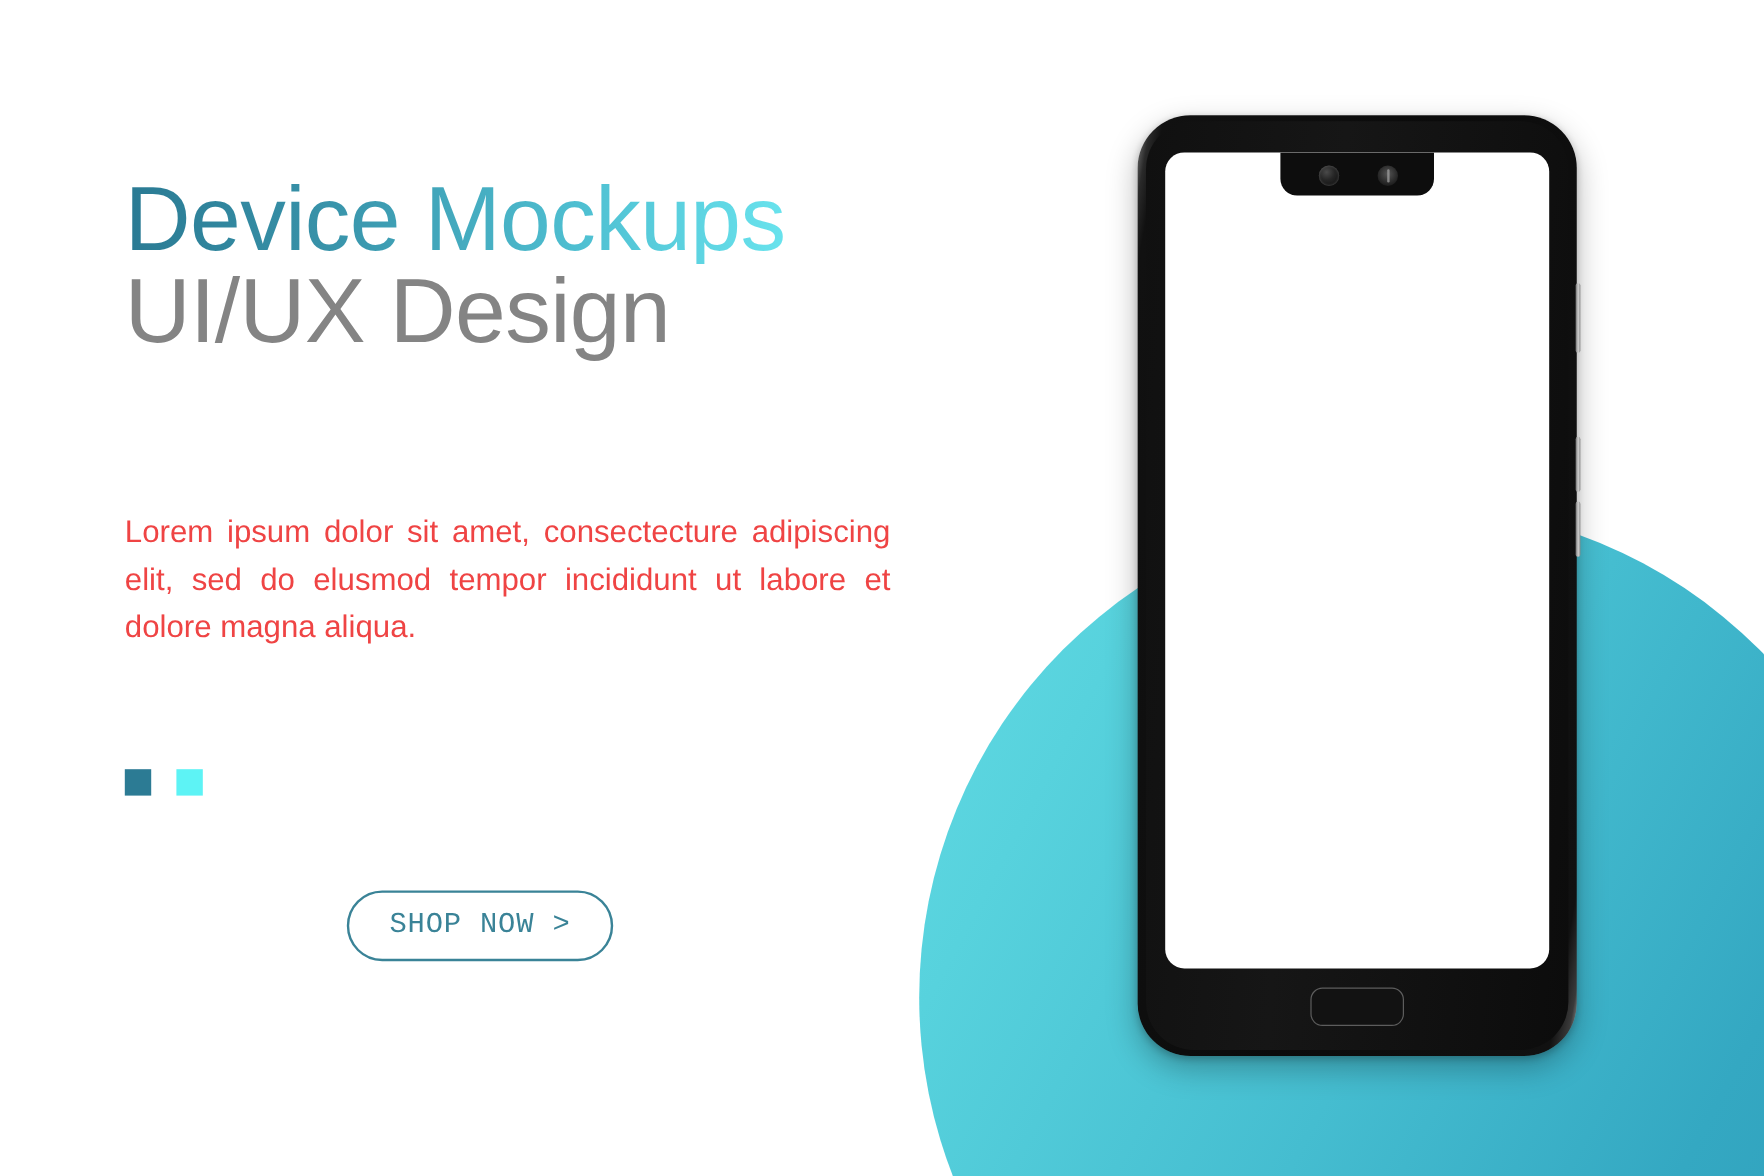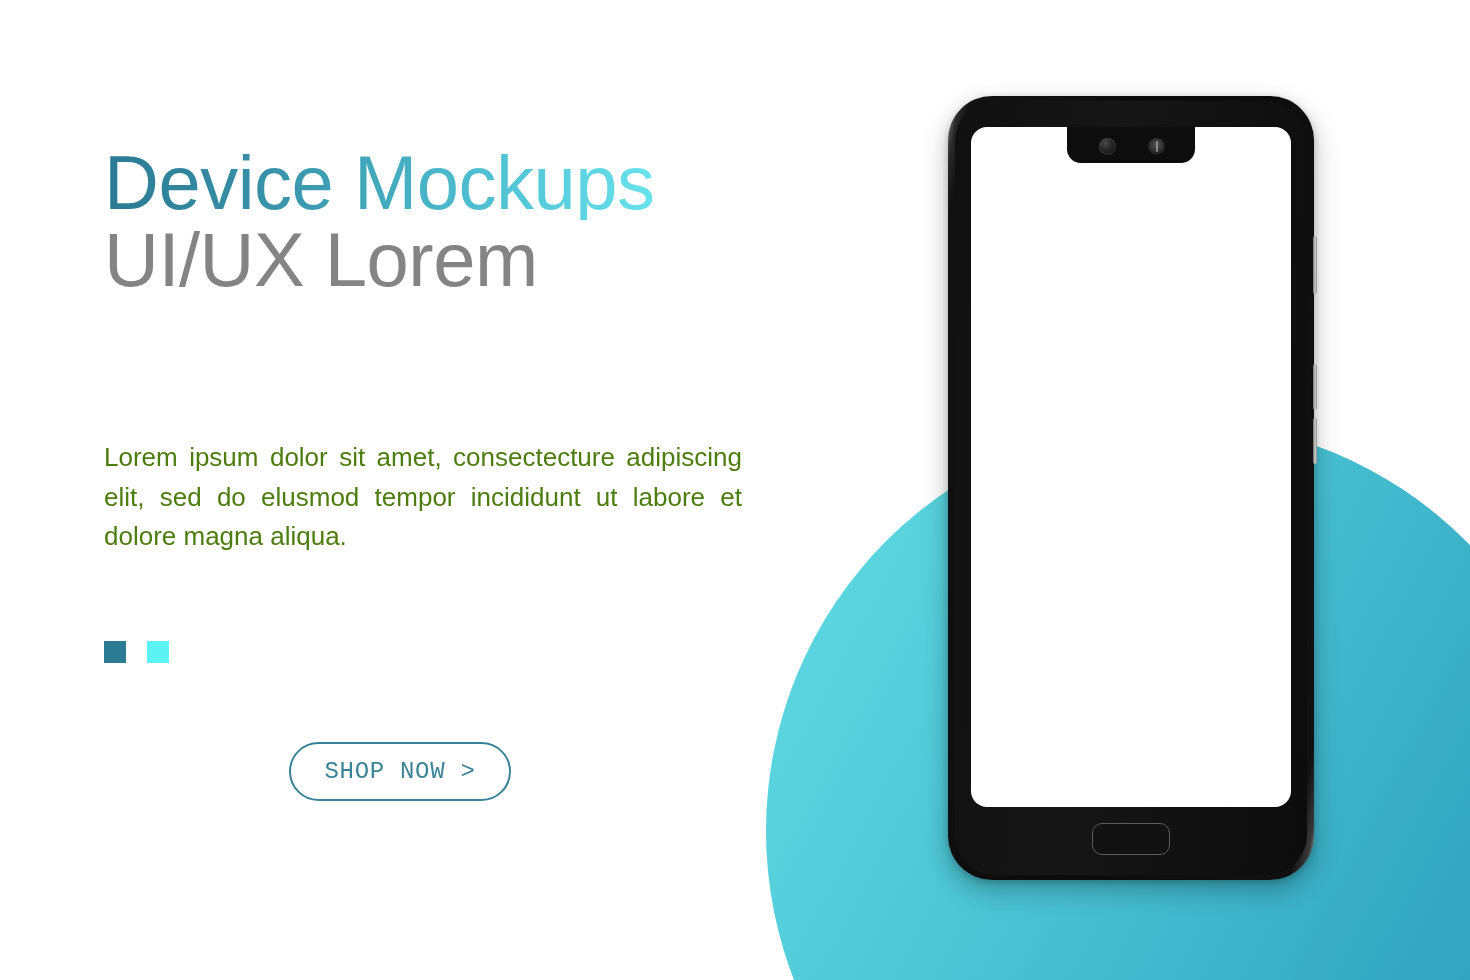--- a/index.html
+++ b/index.html
@@ -62,25 +62,25 @@
     line-height:1.06;
     font-weight:300;
     letter-spacing:-0.5px;
     color:#848484;
     white-space:nowrap;
   }
 
   .paragraph {
     position:absolute;
     left:104px;
-    top:438px;
+    top:424px;
     width:638px;
     font-size:26px;
     line-height:1.52;
-    color:#4d7c0f;
+    color:#ef4444;
     font-weight:400;
     text-align:justify;
     text-justify:inter-word;
     hyphens:manual;
   }
 
   
   .swatches {
     position:absolute;
     left:104px;
@@ -218,21 +218,21 @@
 </style>
 </head>
 <body>
 
 <div id="stage">
 
   <div class="blob"></div>
 
   <div class="content">
     <div class="headline-1">Device Mockups</div>
-    <div class="headline-2">UI/UX Lorem</div>
+    <div class="headline-2">UI/UX Design</div>
   </div>
 
   <p class="paragraph">Lorem ipsum dolor sit amet, consectecture adipiscing elit, sed do elusmod tempor incididunt ut labore et dolore magna aliqua.</p>
 
   <div class="swatches">
     <span class="swatch swatch-dark"></span>
     <span class="swatch swatch-light"></span>
   </div>
 
   <button class="cta">SHOP NOW &gt;</button>

